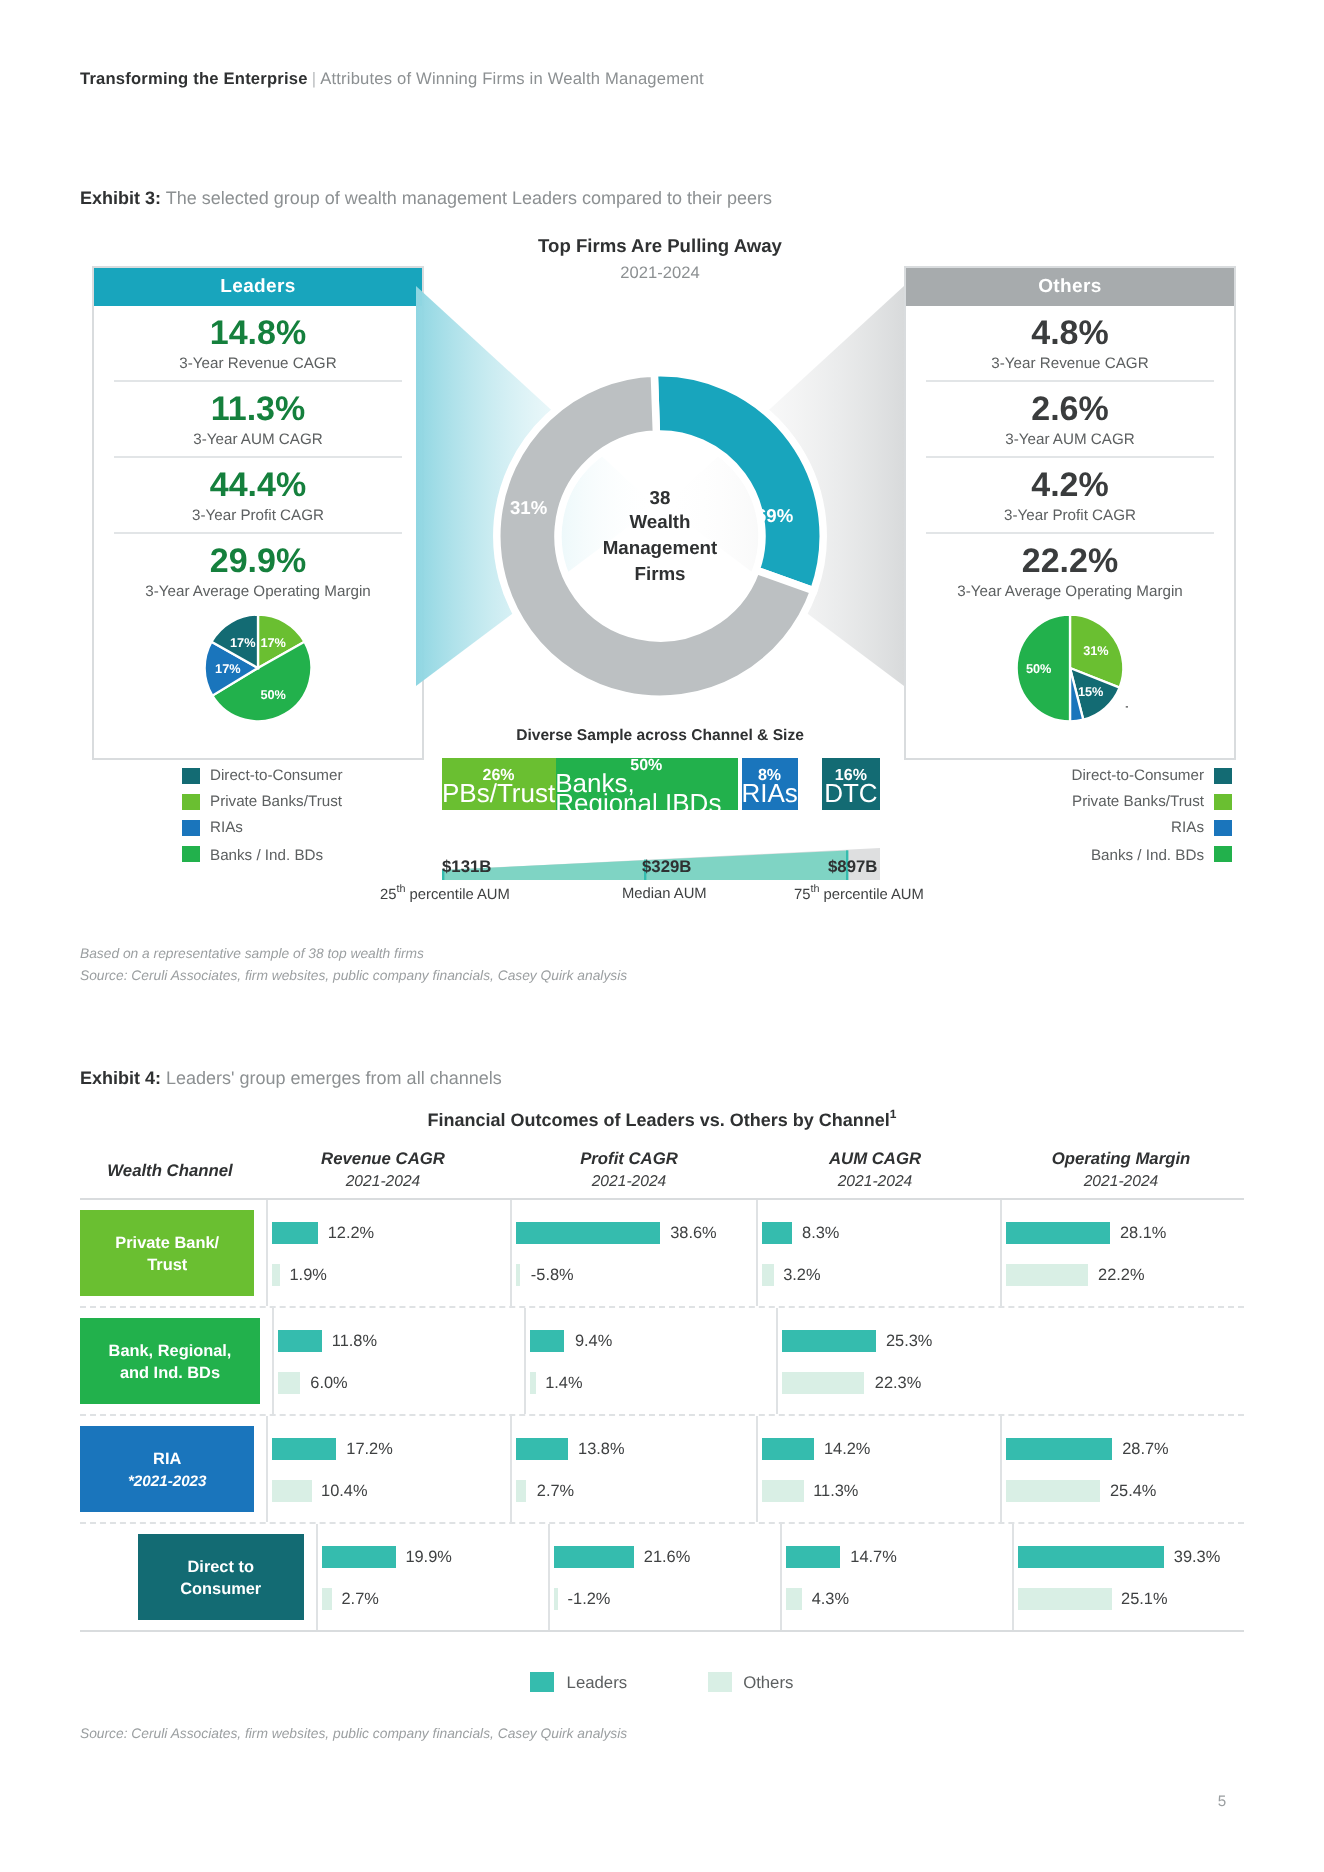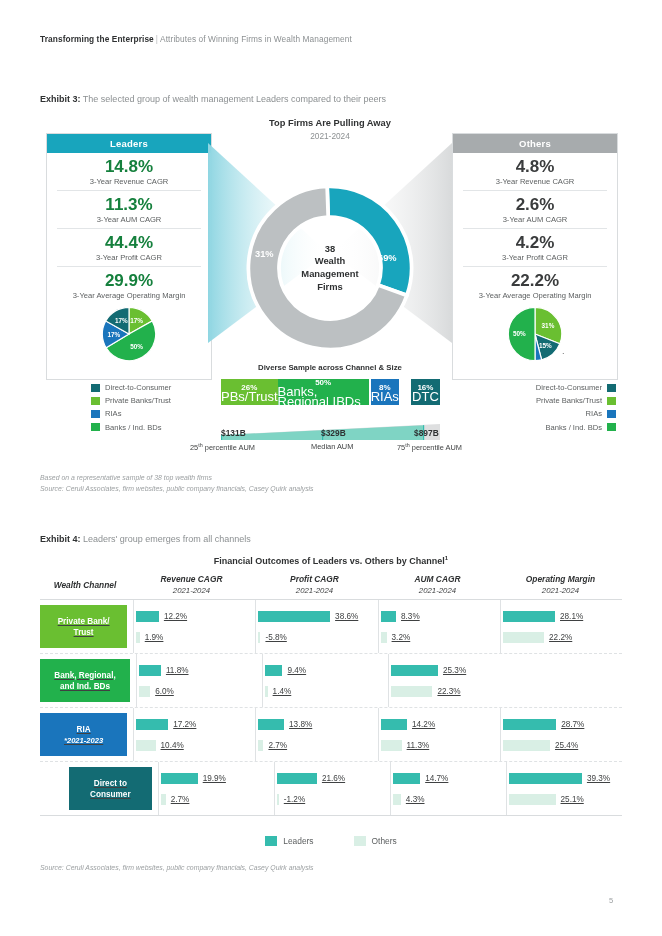--- a/index.html
+++ b/index.html
@@ -88,21 +88,21 @@
   #ex4-title{position:absolute;left:40px;top:555px;width:582px;text-align:center;font-size:9px;font-weight:bold;color:#2f3132;}
   #ex4-title sup{font-size:6px;}
 
   #table{position:absolute;left:40px;top:574px;width:582px;}
   .thead{display:flex;border-bottom:1px solid #d9dcde;padding-bottom:3px;}
   .th{font-style:italic;font-weight:bold;font-size:8.4px;color:#2f3132;text-align:center;line-height:11px;}
   .th .yr{font-weight:normal;font-style:italic;font-size:7.8px;color:#3f4142;}
   .th.chan{width:90px;text-align:center;display:flex;align-items:center;justify-content:center;}
   .th.col{width:123px;}
 
-  .trow{display:flex;align-items:stretch;border-bottom:1px dashed #dfe2e4;height:53px;text-decoration:underline;}
+  .trow{display:flex;align-items:stretch;border-bottom:1px dashed #dfe2e4;height:53px;}
   .trow.last{border-bottom:1px solid #d9dcde;padding-left:29px;}
   .chanbox{width:90px;display:flex;align-items:center;justify-content:center;margin:5px 6px 5px 0;
      color:#fff;font-size:8.2px;font-weight:bold;text-align:center;line-height:11px;}
   .chanbox .sub{font-size:7.6px;font-style:italic;font-weight:bold;display:block;}
   .cellgrp{width:123px;border-left:1px solid #dfe2e4;display:flex;flex-direction:column;justify-content:center;gap:8px;padding-left:2px;}
   .barline{display:flex;align-items:center;height:13px;}
   .bar{height:11px;}
   .bar.lead{background:#35bcae;}
   .bar.oth{background:#d9efe5;}
   .bval{font-size:8.2px;color:#3f4142;margin-left:5px;white-space:nowrap;}

